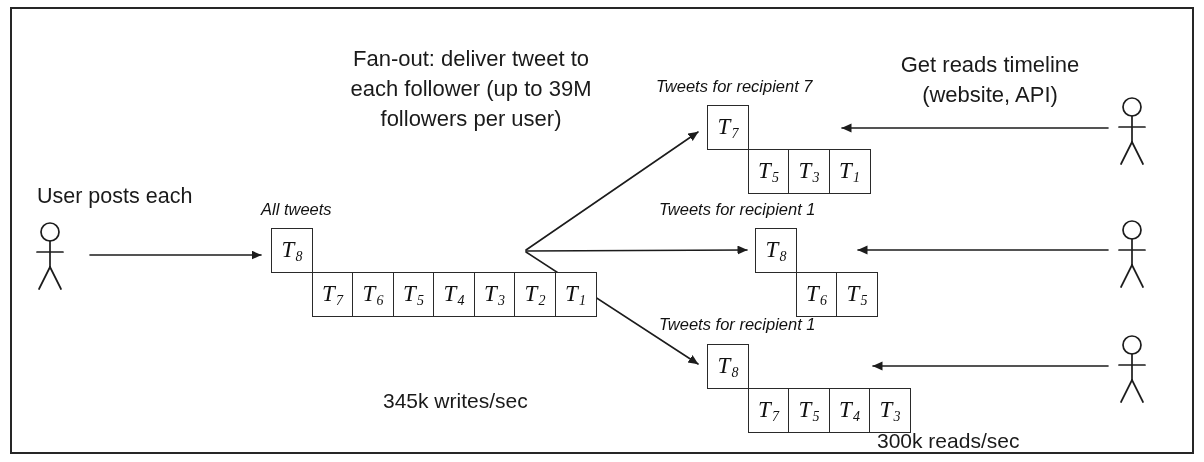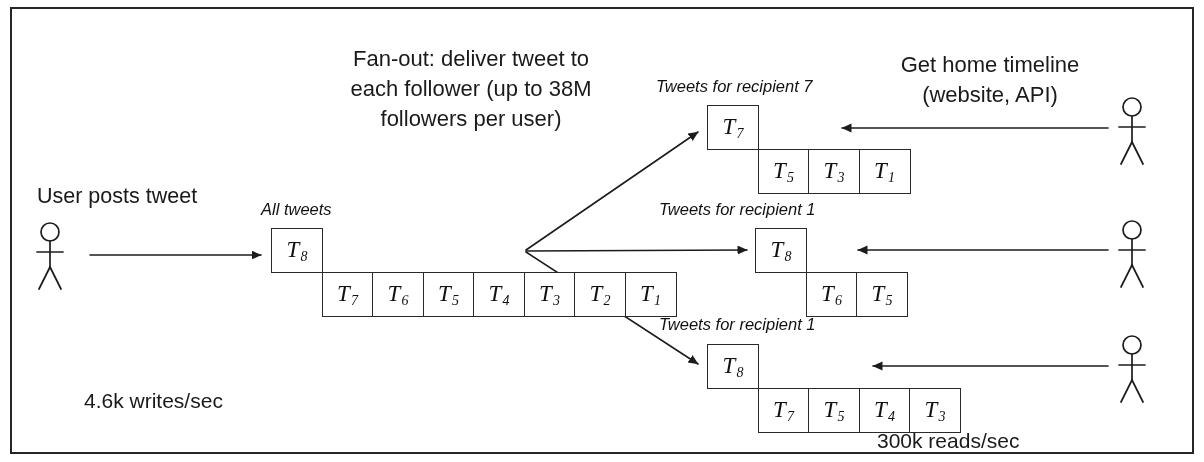--- a/index.html
+++ b/index.html
@@ -20,21 +20,21 @@
   .qt-all{left:261px;top:200px;}
   .qt-r1{left:656px;top:77px;}
   .qt-r2{left:659px;top:200px;}
   .qt-r3{left:659px;top:315px;}
   .cells{position:absolute;display:flex;}
   .c-all{left:271px;top:228px;}
   .c-r1{left:707px;top:105px;}
   .c-r2{left:755px;top:228px;}
   .c-r3{left:707px;top:344px;}
   .cell{
-    width:52px;height:45px;box-sizing:border-box;border:1.5px solid #2a2a2a;
+    width:42px;height:45px;box-sizing:border-box;border:1.5px solid #2a2a2a;
     background:#fff;text-align:center;line-height:41px;
     font-family:"Liberation Serif",serif;font-style:italic;font-size:23px;color:#111;
   }
   .cell + .cell{margin-left:-1.5px;margin-top:44px;}
   .ts{font-size:14px;vertical-align:-4px;margin-left:1px;}
 </style>
 </head>
 <body>
 
 <div class="diagram">
@@ -80,24 +80,24 @@
         <line x1="1132" y1="354" x2="1132" y2="380"></line>
         <line x1="1119" y1="365" x2="1145" y2="365"></line>
         <line x1="1132" y1="380" x2="1121" y2="402"></line>
         <line x1="1132" y1="380" x2="1143" y2="402"></line>
       </g>
     </g>
   </svg>
 
   <div class="frame"></div>
 
-  <div class="lbl t-user">User posts tweet</div>
-  <div class="lbl t-fanout">Fan-out: deliver tweet to each follower (up to 38M followers per user)</div>
-  <div class="lbl t-home">Get home timeline (website, API)</div>
-  <div class="lbl t-rate1">4.6k writes/sec</div>
+  <div class="lbl t-user">User posts each</div>
+  <div class="lbl t-fanout">Fan-out: deliver tweet to each follower (up to 39M followers per user)</div>
+  <div class="lbl t-home">Get reads timeline (website, API)</div>
+  <div class="lbl t-rate2">345k writes/sec</div>
   <div class="lbl t-rate3">300k reads/sec</div>
 
   <div>
     <div class="q-title qt-all">All tweets</div>
     <div class="cells c-all">
       <div class="cell"><span>T</span><sub class="ts">8</sub></div>
       <div class="cell"><span>T</span><sub class="ts">7</sub></div>
       <div class="cell"><span>T</span><sub class="ts">6</sub></div>
       <div class="cell"><span>T</span><sub class="ts">5</sub></div>
       <div class="cell"><span>T</span><sub class="ts">4</sub></div>

